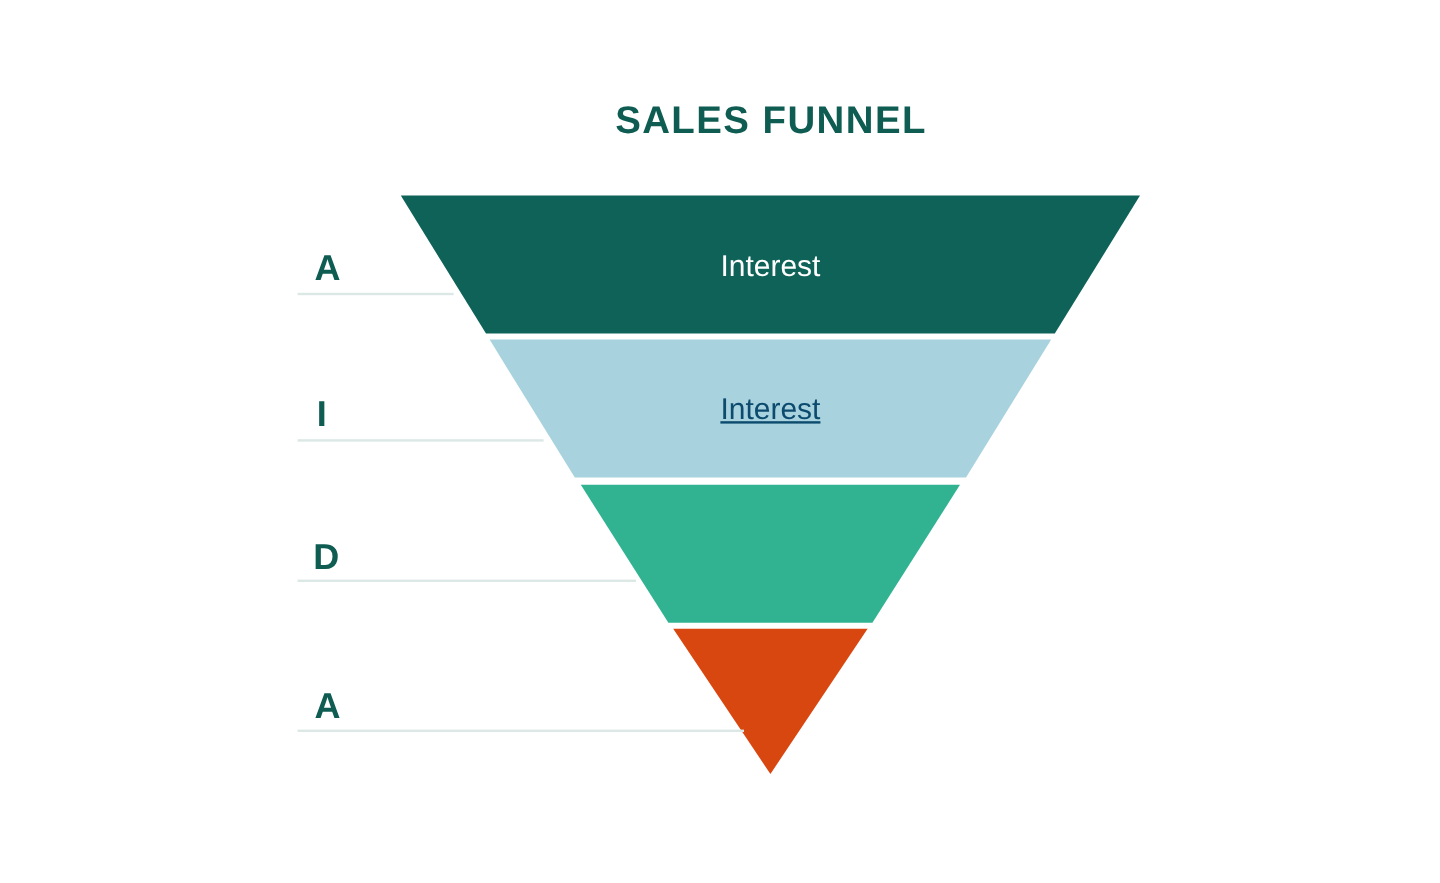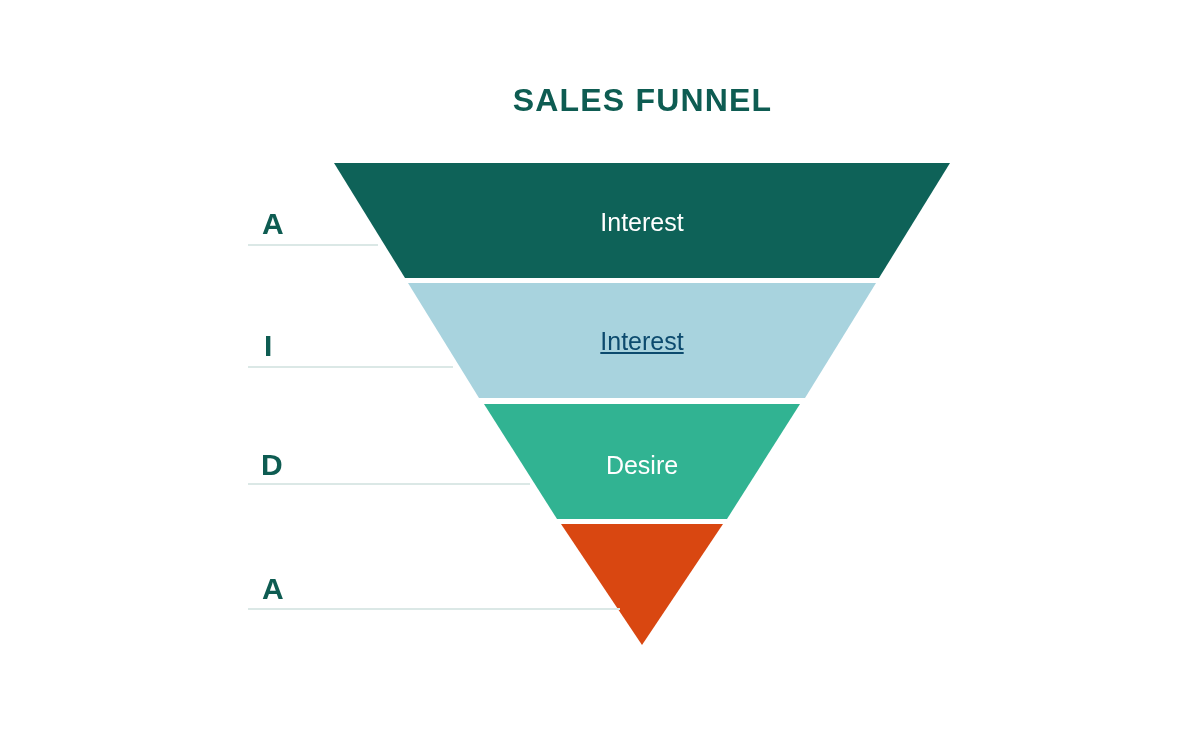--- a/index.html
+++ b/index.html
@@ -66,21 +66,20 @@
 
   <svg class="funnel-svg" width="1200" height="736">
     <polygon id="seg-0" points="334,163 950,163 879,278 405,278" fill="#0e6258"></polygon>
     <polygon id="seg-1" points="408,283 876,283 805,398 479,398" fill="#a8d3de"></polygon>
     <polygon id="seg-2" points="484,404 800,404 727,519 557,519" fill="#31b392"></polygon>
     <polygon id="seg-3" points="561,524 723,524 642,645" fill="#d94711"></polygon>
   </svg>
 
   <div class="stage-label" id="lbl-0" style="left:542px; top:208px; width:200px; color:#ffffff;">Interest</div>
   <div class="stage-label" id="lbl-1" style="left:542px; top:327px; width:200px; color:#0c4a6e;text-decoration:underline;">Interest</div>
-  <div class="stage-label" id="lbl-2" style="left:542px; top:451px; width:200px; color:#ffffff;">Desire</div>
 
   <div class="aida-letter" style="left: 262px; top: 207px; color: rgb(14, 92, 82);">A</div>
   <div class="aida-rule" style="left: 248px; top: 244px; width: 130px; background: rgb(219, 232, 230);"></div>
 
   <div class="aida-letter" style="left: 264px; top: 329px; color: rgb(14, 92, 82);">I</div>
   <div class="aida-rule" style="left: 248px; top: 366px; width: 205px; background: rgb(219, 232, 230);"></div>
 
   <div class="aida-letter" style="left: 261px; top: 448px; color: rgb(14, 92, 82);">D</div>
   <div class="aida-rule" style="left: 248px; top: 483px; width: 282px; background: rgb(219, 232, 230);"></div>
 

